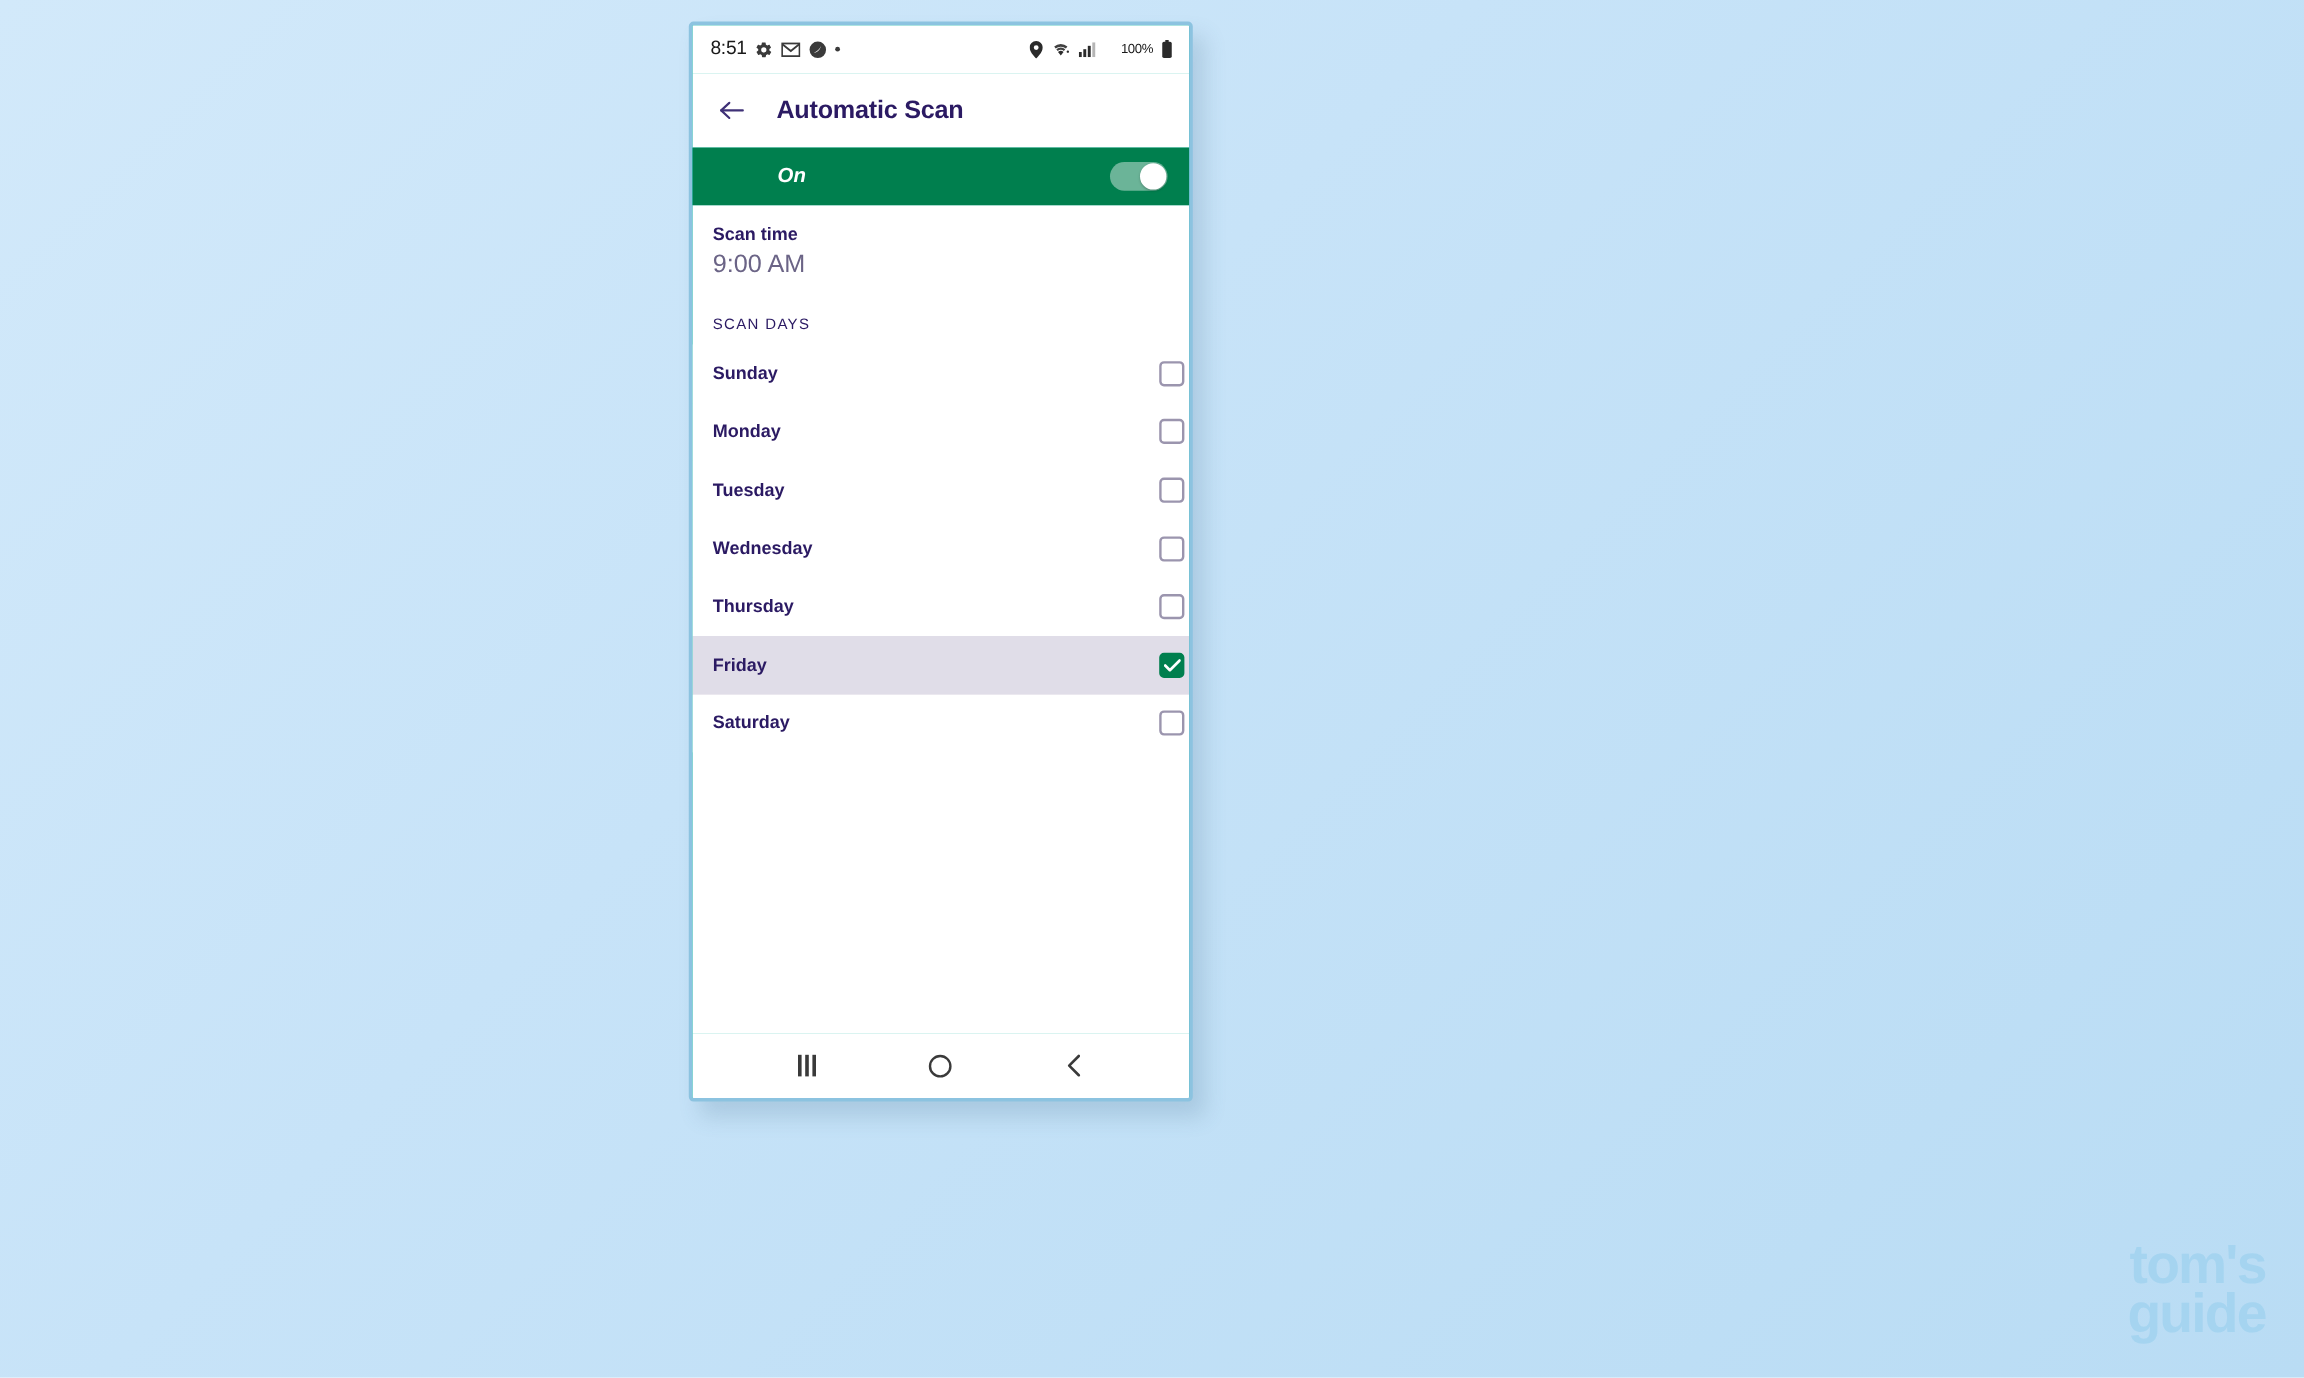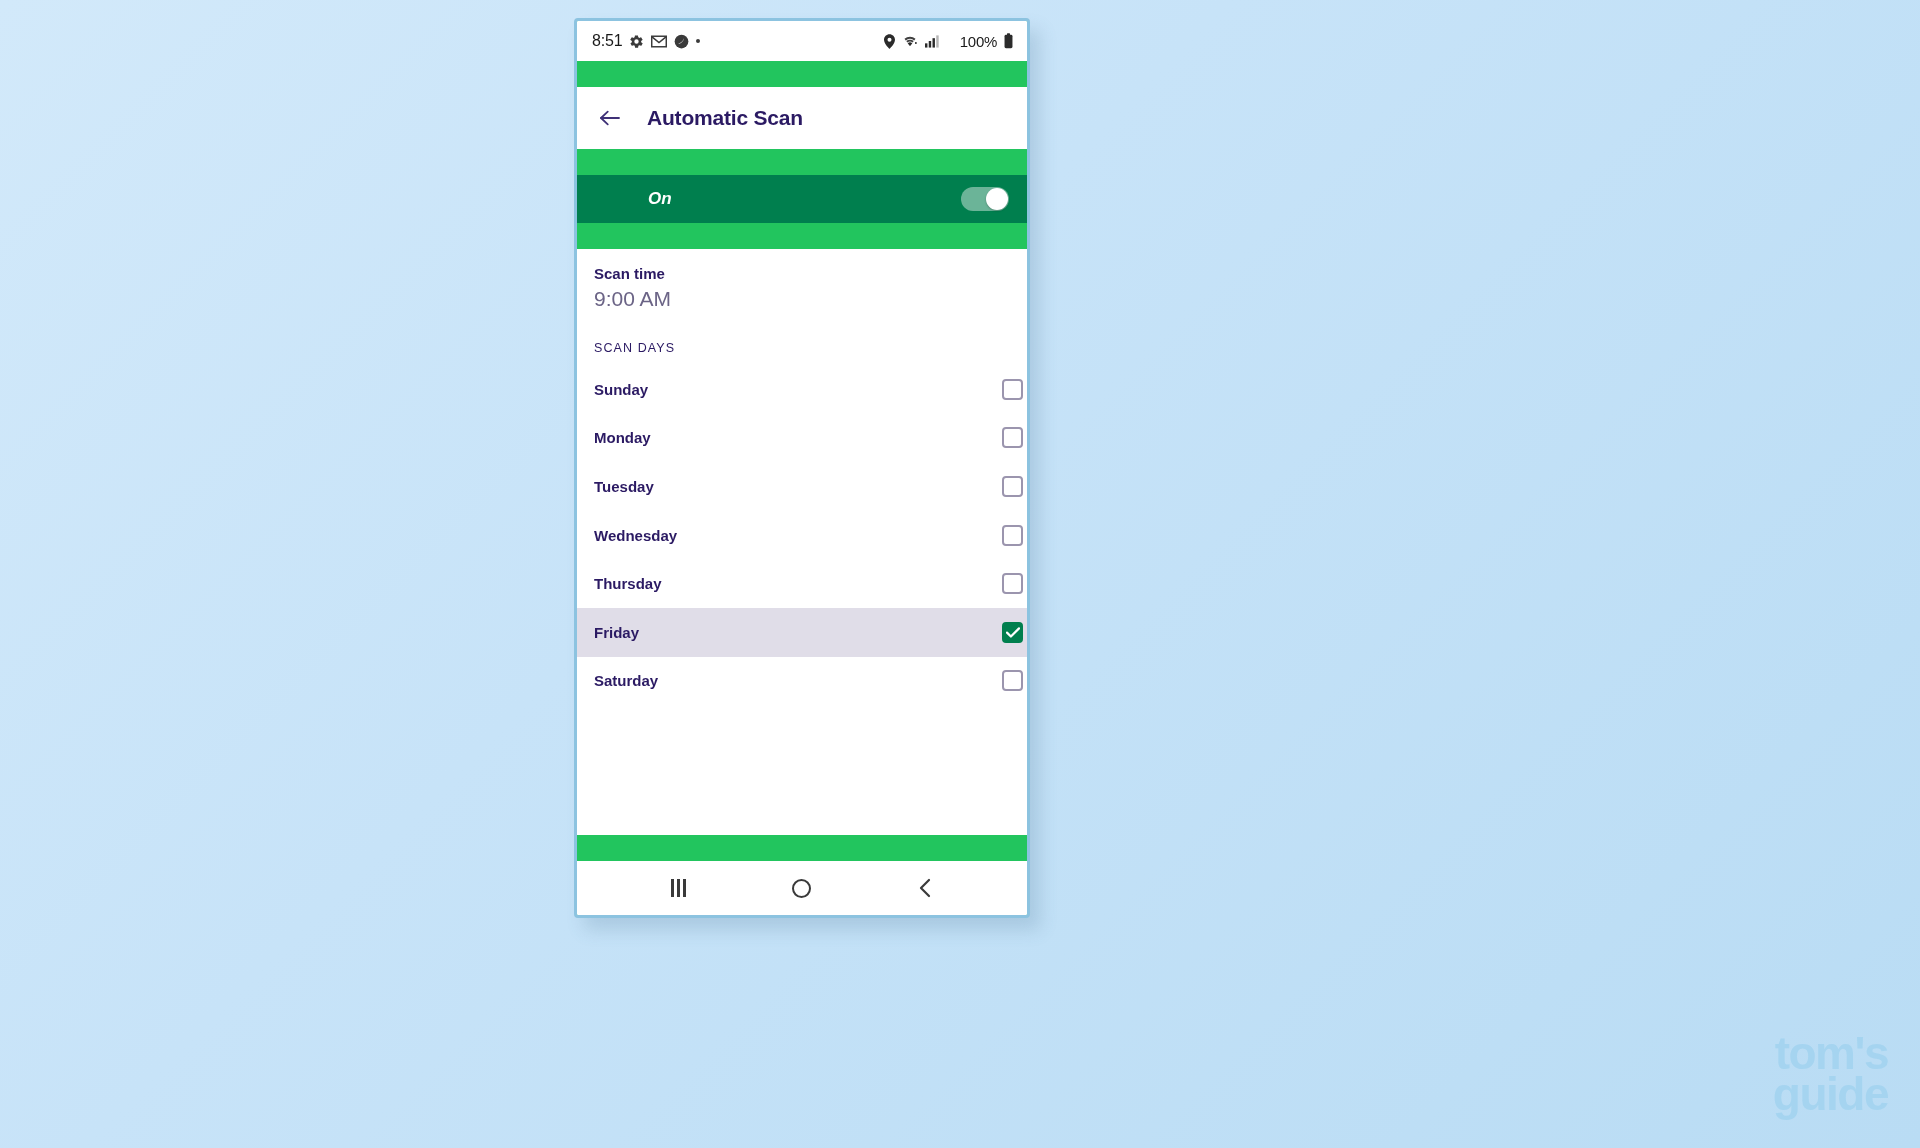--- a/index.html
+++ b/index.html
@@ -10,29 +10,28 @@
   }
   body {
     background: linear-gradient(135deg, #d2e9fa 0%, #c7e3f8 40%, #b9dcf4 100%);
     position: relative;
   }
 
   
   #phone-frame {
     position: absolute;
     left: 574px; top: 18px;
-    width: 456px; height: 900px;
-    background: #22c55e;
+    width: 420px; height: 900px;
+    background: #14b8a6;
     border: 3px solid #8cc3e0;
     border-radius: 4px;
     box-shadow: 10px 12px 18px rgba(70,110,140,0.20);
     overflow: hidden;
     display: flex;
     flex-direction: column;
-    gap: 26px;
   }
 
   
   #status-bar {
     height: 40px;
     flex: 0 0 40px;
     display: flex;
     align-items: center;
     justify-content: space-between;
     padding: 0 14px 0 15px;
@@ -42,21 +41,21 @@
     display: flex;
     align-items: center;
     gap: 7px;
   }
   .status-time {
     font-size: 16px;
     color: #1a1a1a;
     letter-spacing: -0.2px;
   }
   .status-pct {
-    font-size: 15px;
+    font-size: 11px;
     color: #1a1a1a;
     letter-spacing: -0.3px;
     margin-left: 13px;
   }
   .sicon { display: inline-flex; align-items: center; }
   .dot-icon {
     width: 4px; height: 4px;
     background: #3b3b3b;
     border-radius: 50%;
     display: inline-block;

